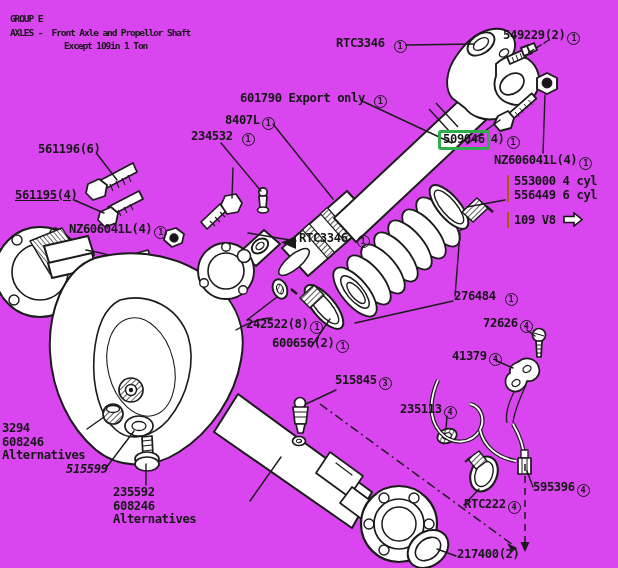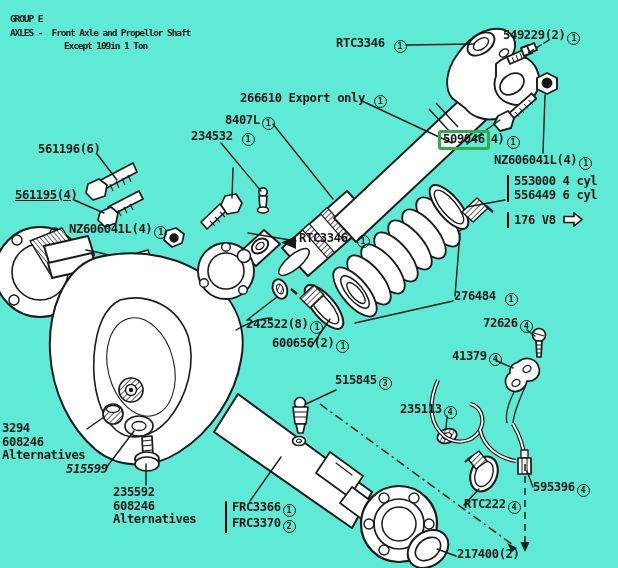--- a/index.html
+++ b/index.html
@@ -1,23 +1,23 @@
 <!DOCTYPE html>
 <html><head>
 <meta charset="utf-8">
 <style>
   html,body{margin:0;padding:0;background:#f4f4f1;}
-  #page{position:relative;width:618px;height:568px;background:#5eead4;overflow:hidden;
+  #page{position:relative;width:618px;height:568px;background:#d946ef;overflow:hidden;
         font-family:"DejaVu Sans Mono","Liberation Mono",monospace;color:#161616;}
   #art{position:absolute;left:0;top:0;}
   #title-block{position:absolute;left:0;top:0;font-weight:bold;font-size:9.5px;letter-spacing:-1.1px;line-height:13px;}
   #title-block div{position:absolute;white-space:pre;}
   #labels-layer{position:absolute;left:0;top:0;width:618px;height:568px;pointer-events:none;}
   .part-label{position:absolute;font-weight:bold;font-size:12.2px;letter-spacing:-0.4px;line-height:13.5px;white-space:pre;}
-  .part-label.bar{border-left:2px solid #000000;padding-left:5px;}
+  .part-label.bar{border-left:2px solid #a16207;padding-left:5px;}
   .q{display:inline-block;box-sizing:border-box;width:13px;height:13px;border:1.4px solid #161616;border-radius:50%;
      font-size:8.5px;line-height:10px;text-align:center;vertical-align:-2px;margin-left:2px;letter-spacing:0;}
   .green-box{display:inline-block;border:3.5px solid #2fad4c;border-radius:3px;padding:0 2px;margin:-3px 1px -3px 12px;}
   .lbl-line{white-space:pre;}
 </style>
 </head>
 <body>
 
 <div id="page">
 
@@ -257,41 +257,40 @@
 
   <div id="title-block">
     <div style="left:10px;top:12px">GROUP E</div>
     <div style="left:10px;top:26px">AXLES -  Front Axle and Propellor Shaft</div>
     <div style="left:64px;top:39px">Except 109in 1 Ton</div>
   </div>
 
   <div id="labels-layer">
       <div class="part-label" style="left: 336px; top: 37px;"><span>RTC3346 </span><span class="q">1</span></div>
       <div class="part-label" style="left: 503px; top: 29px;"><span>549229(2)</span><span class="q">1</span></div>
-      <div class="part-label" style="left: 240px; top: 92px;"><span>266610 Export only </span><span class="q">1</span></div>
+      <div class="part-label" style="left: 240px; top: 92px;"><span>601790 Export only </span><span class="q">1</span></div>
       <div class="part-label" style="left: 225px; top: 114px;"><span>8407L</span><span class="q">1</span></div>
       <div class="part-label" style="left: 191px; top: 130px;"><span>234532 </span><span class="q">1</span></div>
       <div class="part-label" style="left: 38px; top: 143px;"><span>561196(6)</span></div>
       <div class="part-label" style="left: 15px; top: 189px; text-decoration: underline;"><span>561195(4)</span></div>
       <div class="part-label" style="left: 69px; top: 223px;"><span>NZ606041L(4)</span><span class="q">1</span></div>
       <div class="part-label" style="left: 426px; top: 133px;"><span class="green-box" style="border-color: rgb(47, 173, 76);">509046</span><span>4)</span><span class="q">1</span></div>
       <div class="part-label" style="left: 494px; top: 154px;"><span>NZ606041L(4)</span><span class="q">1</span></div>
       <div class="part-label bar" style="left: 507px; top: 175px;"><div class="lbl-line"><span>553000 4 cyl</span></div><div class="lbl-line"><span>556449 6 cyl</span></div></div>
-      <div class="part-label bar" style="left: 507px; top: 212px;"><span>176 V8 </span><svg width="21" height="15" viewBox="0 0 21 15" style="vertical-align:-3px">
+      <div class="part-label bar" style="left: 507px; top: 212px;"><span>109 V8 </span><svg width="21" height="15" viewBox="0 0 21 15" style="vertical-align:-3px">
           <polygon points="1,4.5 11,4.5 11,1 19,7.5 11,14 11,10.5 1,10.5" fill="#fff" stroke="#161616" stroke-width="1.6"></polygon>
         </svg></div>
       <div class="part-label" style="left: 299px; top: 232px;"><span>RTC3346 </span><span class="q">1</span></div>
       <div class="part-label" style="left: 454px; top: 290px;"><span>276484 </span><span class="q">1</span></div>
       <div class="part-label" style="left: 483px; top: 317px;"><span>72626</span><span class="q">4</span></div>
       <div class="part-label" style="left: 452px; top: 350px;"><span>41379</span><span class="q">4</span></div>
       <div class="part-label" style="left: 400px; top: 403px;"><span>235113</span><span class="q">4</span></div>
       <div class="part-label" style="left: 335px; top: 374px;"><span>515845</span><span class="q">3</span></div>
       <div class="part-label" style="left: 246px; top: 318px;"><span>242522(8)</span><span class="q">1</span></div>
       <div class="part-label" style="left: 232px; top: 337px; margin-left: 40px;"><span>600656(2)</span><span class="q">1</span></div>
       <div class="part-label" style="left: 2px; top: 422px; width: 86px; text-align: left;"><div class="lbl-line"><span>3294</span></div><div class="lbl-line"><span>608246</span></div><div class="lbl-line"><span>Alternatives</span></div></div>
       <div class="part-label" style="left: 66px; top: 463px; font-style: italic;"><span>515599</span></div>
       <div class="part-label" style="left: 113px; top: 486px;"><div class="lbl-line"><span>235592</span></div><div class="lbl-line"><span>608246</span></div><div class="lbl-line"><span>Alternatives</span></div></div>
-      <div class="part-label bar" style="left: 225px; top: 501px;"><div class="lbl-line"><span>FRC3366</span><span class="q">1</span></div><div class="lbl-line"><span>FRC3370</span><span class="q">2</span></div></div>
       <div class="part-label" style="left: 464px; top: 498px;"><span>RTC222</span><span class="q">4</span></div>
       <div class="part-label" style="left: 533px; top: 481px;"><span>595396</span><span class="q">4</span></div>
       <div class="part-label" style="left: 457px; top: 548px;"><span>217400(2)</span></div>
     </div>
 </div>
 
 </body></html>

